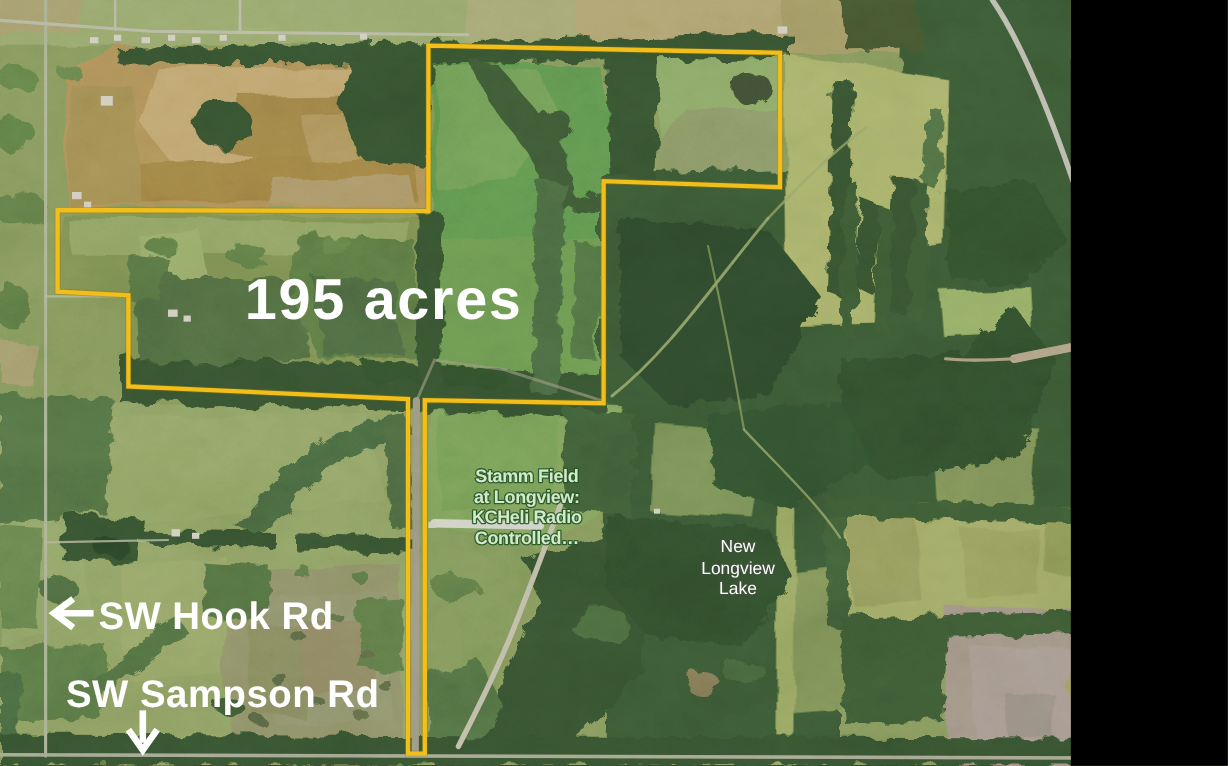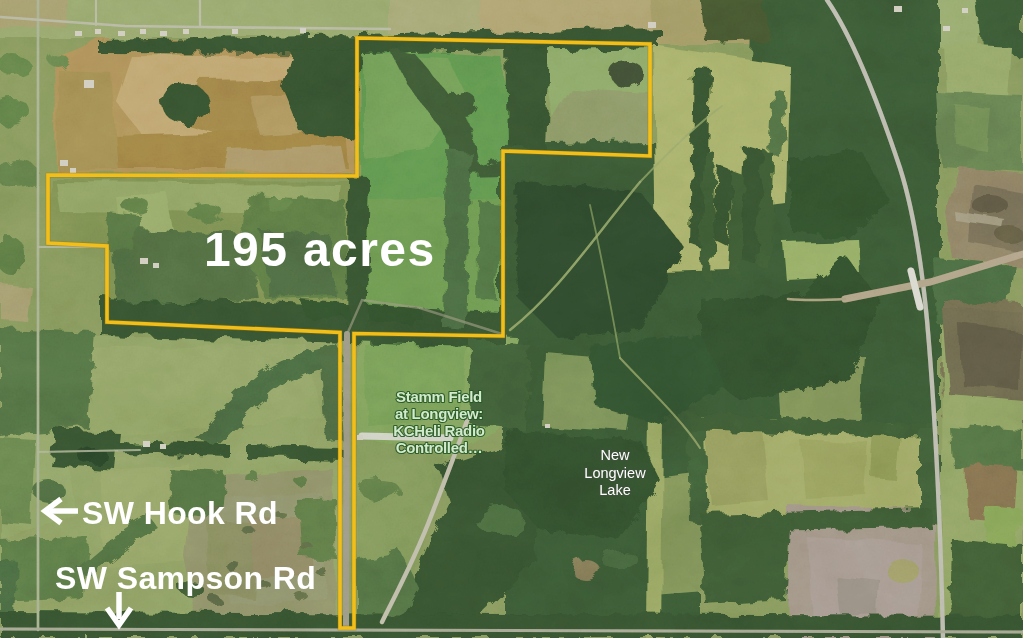--- a/index.html
+++ b/index.html
@@ -1,16 +1,16 @@
 <!DOCTYPE html>
 <html><head>
 <meta charset="utf-8">
 <style>
   html,body{margin:0;padding:0;background:#000;}
-  #wrap{width:1023px;height:638px;overflow:hidden;position:relative;font-family:"Liberation Sans",sans-serif;}
+  #wrap{width:892px;height:638px;overflow:hidden;position:relative;font-family:"Liberation Sans",sans-serif;}
 </style>
 </head>
 <body>
 <div id="wrap">
 <svg width="1023" height="638" viewBox="0 0 1023 638">
 <defs>
   <filter id="fTree" x="-15%" y="-15%" width="130%" height="130%">
     <feTurbulence type="fractalNoise" baseFrequency="0.055" numOctaves="3" seed="7" result="n"></feTurbulence>
     <feDisplacementMap in="SourceGraphic" in2="n" scale="14"></feDisplacementMap>
   </filter>

